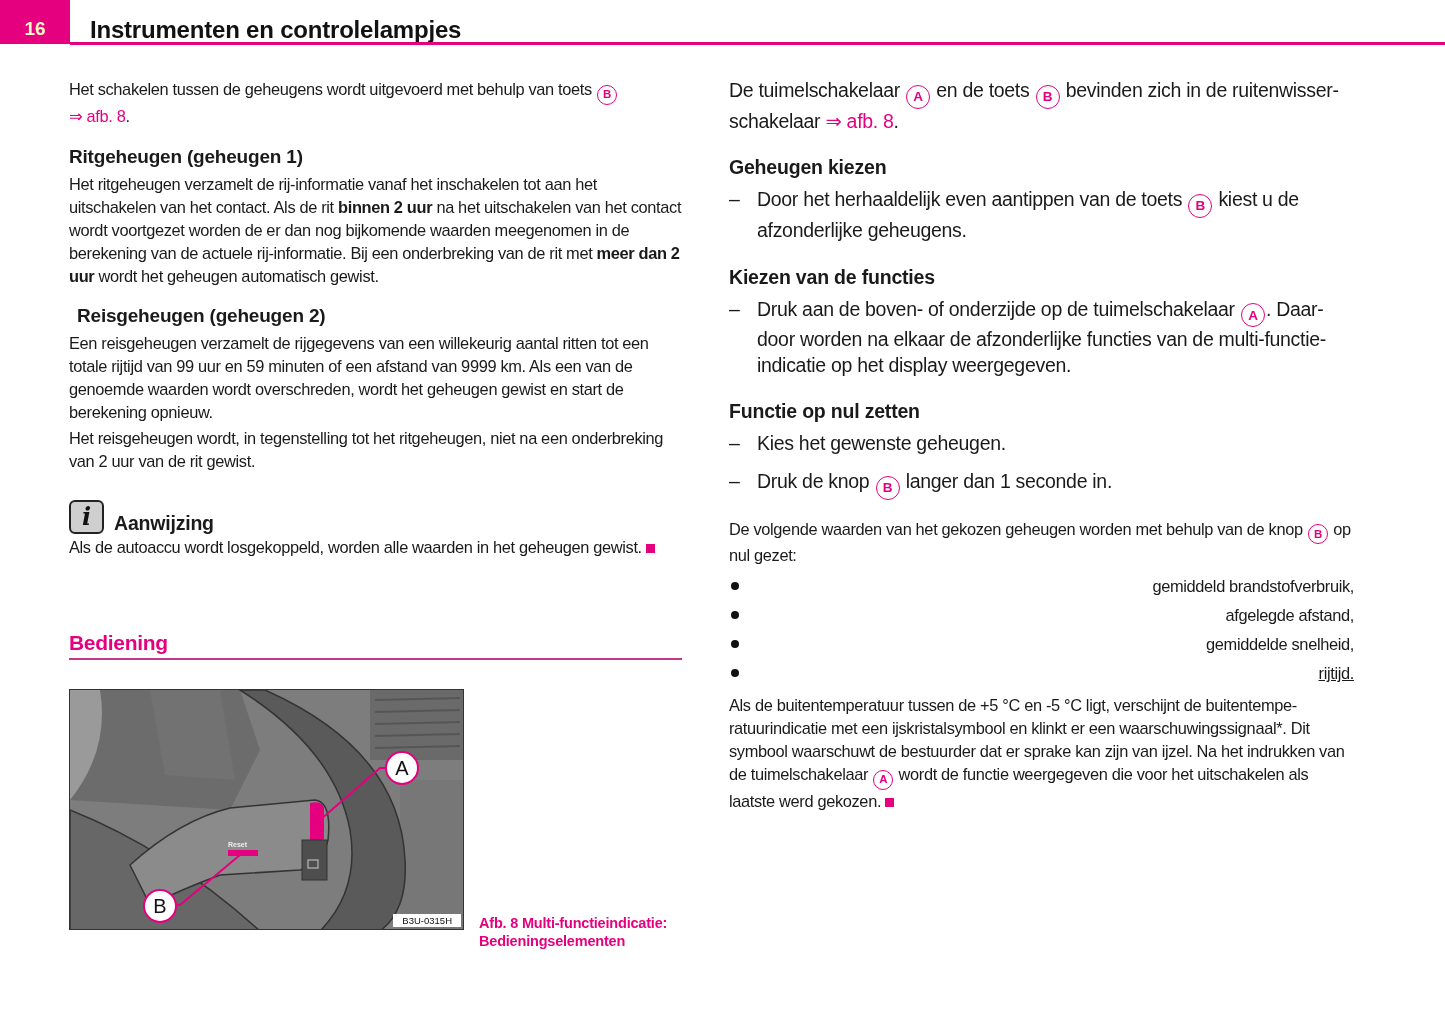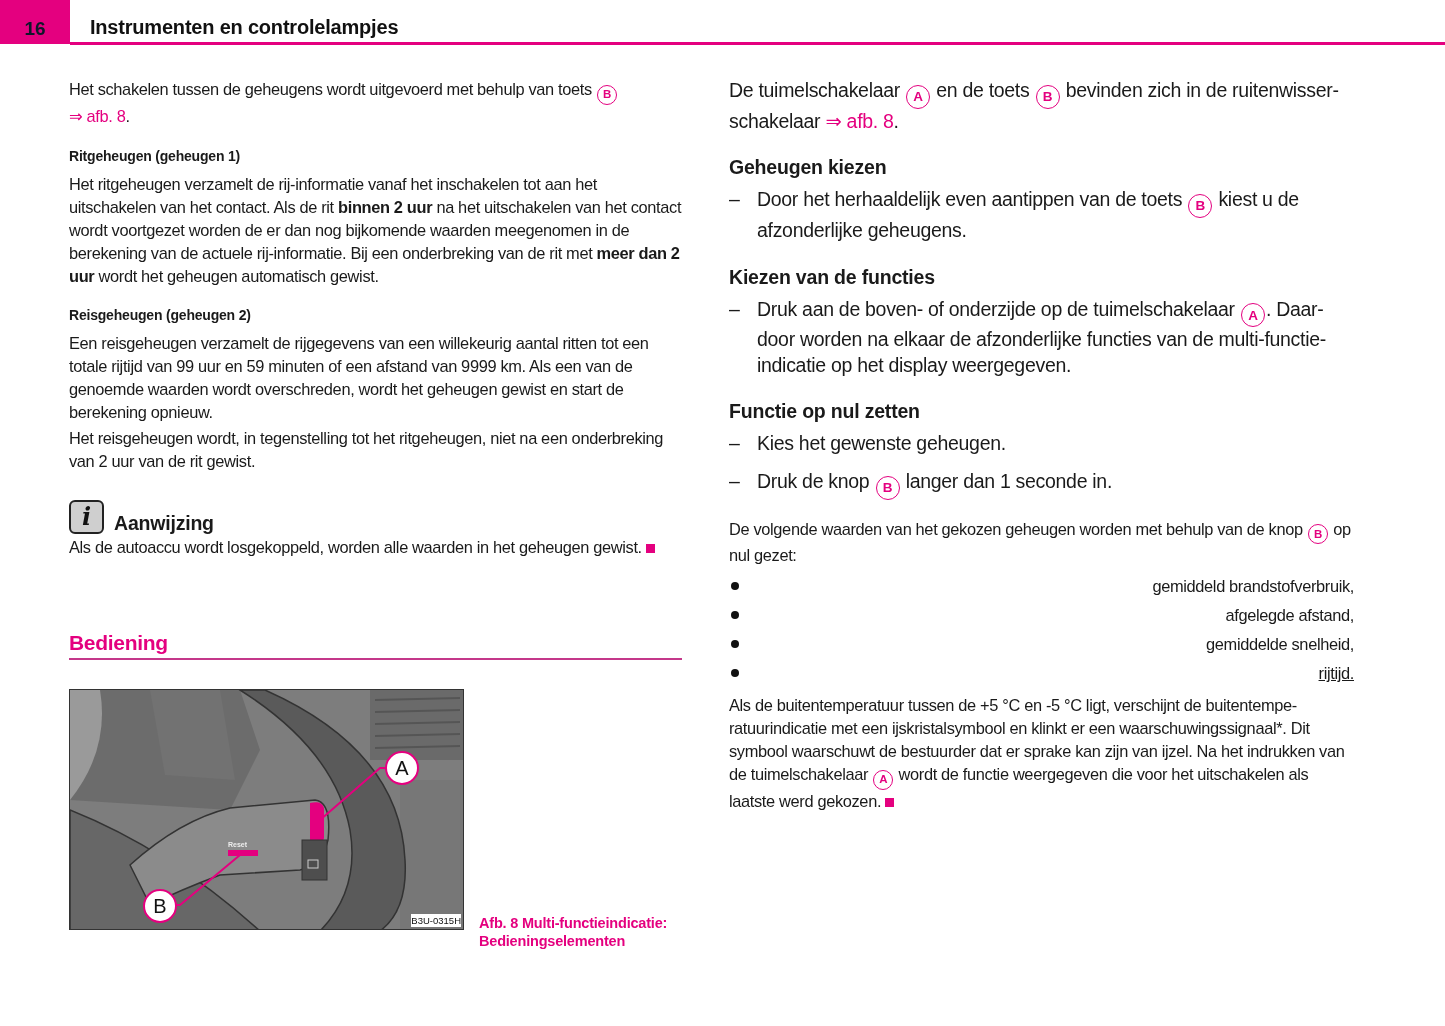--- a/index.html
+++ b/index.html
@@ -1,31 +1,31 @@
 <!DOCTYPE html>
 <html><head>
 <meta charset="utf-8">
 <style>
   * { box-sizing: border-box; margin: 0; padding: 0; }
   html, body { width: 1445px; height: 1026px; background: #ffffff; overflow: hidden; }
   body { position: relative; font-family: "Liberation Sans", sans-serif; color: #1a1a1a; }
 
   
   .hdr-num { position: absolute; left: 0; top: 0; width: 70px; height: 44px; background: #e4007f;
-    color: #0f172a; font-weight: bold; font-size: 19px; display: flex; align-items: flex-end; justify-content: center; padding-bottom: 4px; }
-  .hdr-title { position: absolute; left: 90px; top: 16px; font-size: 20px; font-weight: bold; color: #111; letter-spacing: -0.2px; }
+    color: #fef9c3; font-weight: bold; font-size: 19px; display: flex; align-items: flex-end; justify-content: center; padding-bottom: 4px; }
+  .hdr-title { position: absolute; left: 90px; top: 16px; font-size: 24px; font-weight: bold; color: #111; letter-spacing: -0.2px; }
   .hdr-rule { position: absolute; left: 70px; top: 42px; width: 1375px; height: 3px; background: #e4007f; }
 
   .col { position: absolute; }
   .colL { left: 69px; top: 78px; width: 615px; }
   .colR { left: 729px; top: 78px; width: 625px; }
 
   p.small { font-size: 16.4px; line-height: 23px; letter-spacing: -0.35px; }
   p.large { font-size: 19.5px; line-height: 25.5px; letter-spacing: -0.3px; }
-  h3.small { font-size: 14px; font-weight: bold; line-height: 23px; letter-spacing: -0.2px; }
+  h3.small { font-size: 19px; font-weight: bold; line-height: 23px; letter-spacing: -0.2px; }
   h3.large { font-size: 19.5px; font-weight: bold; line-height: 25px; letter-spacing: -0.2px; }
   .link { color: #e4007f; }
   b { font-weight: bold; }
 
   .circ { display: inline-flex; align-items: center; justify-content: center; border: 1.6px solid #e4007f;
     border-radius: 50%; color: #e4007f; font-weight: bold; font-size: 11.5px; width: 20px; height: 20px;
     vertical-align: -3px; margin: 0 1px; line-height: 1; }
   .large .circ { width: 24px; height: 24px; font-size: 13.5px; vertical-align: -4px; }
 
   .dash-item { position: relative; padding-left: 28px; font-size: 19.5px; line-height: 25.5px; letter-spacing: -0.3px; }
@@ -38,21 +38,21 @@
   .note-head { display: flex; align-items: flex-end; gap: 10px; }
   .info-icon { width: 35px; height: 34px; border: 2px solid #222; border-radius: 6px; background: #cfcfcf;
     display: flex; align-items: center; justify-content: center; font-family: "DejaVu Serif", serif; font-style: italic; font-weight: bold; font-size: 24px; color: #111; }
   .note-title { font-size: 19.5px; font-weight: bold; letter-spacing: -0.2px; line-height: 22px; }
 
   .sec-title { position: absolute; left: 69px; top: 631px; font-size: 21px; font-weight: bold; color: #e4007f; letter-spacing: -0.3px; }
   .sec-rule { position: absolute; left: 69px; top: 658px; width: 613px; height: 2px; background: #c4388a; }
 
   .figure { position: absolute; left: 69px; top: 689px; width: 395px; height: 241px; border: 1.5px solid #333; background: #8a8a8a; overflow: hidden; }
   .figure svg { display: block; }
-  .fig-code { position: absolute; right: 2px; bottom: 2px; background: #fff; font-size: 9.5px; padding: 1px 0; color: #111; }
+  .fig-code { position: absolute; right: 2px; bottom: 2px; background: #fff; font-size: 9.5px; padding: 1px 9px; color: #111; }
   .caption { position: absolute; left: 479px; top: 874px; width: 200px; font-size: 14.5px; font-weight: bold; color: #e4007f; line-height: 18px; letter-spacing: -0.2px; margin-top: 40px; }
 </style>
 </head>
 <body>
 
 <div class="hdr-num">16</div>
 <div class="hdr-title">Instrumenten en controlelampjes</div>
 <div class="hdr-rule"></div>
 
 <div class="col colL">
@@ -60,21 +60,21 @@
     <span>Het schakelen tussen de geheugens wordt uitgevoerd met behulp van toets</span>
     <span class="circ">B</span><br>
     <span class="link">⇒ afb. 8</span><span>.</span>
   </p>
 
   <h3 class="small" style="margin-top:17px;">Ritgeheugen (geheugen 1)</h3>
   <p class="small" style="margin-top:5px;">
     <span>Het ritgeheugen verzamelt de rij-informatie vanaf het inschakelen tot aan het uitschakelen van het contact. Als de rit </span><b>binnen 2 uur</b><span> na het uitschakelen van het contact wordt voortgezet worden de er dan nog bijkomende waarden meege­nomen in de berekening van de actuele rij-informatie. Bij een onderbreking van de rit met </span><b>meer dan 2 uur</b><span> wordt het geheugen automatisch gewist.</span>
   </p>
 
-  <h3 class="small" style="margin-top:16px;">Reisgeheugen (geheugen 2)</h3>
+  <h3 class="small" style="margin-top:16px;margin-left:8px;">Reisgeheugen (geheugen 2)</h3>
   <p class="small" style="margin-top:5px;">Een reisgeheugen verzamelt de rijgegevens van een willekeurig aantal ritten tot een totale rijtijd van 99 uur en 59 minuten of een afstand van 9999 km. Als een van de genoemde waarden wordt overschreden, wordt het geheugen gewist en start de berekening opnieuw.</p>
   <p class="small" style="margin-top:3px;">Het reisgeheugen wordt, in tegenstelling tot het ritgeheugen, niet na een onderbre­king van 2 uur van de rit gewist.</p>
 
   <div class="note-head" style="margin-top:27px;">
     <div class="info-icon">i</div>
     <div class="note-title">Aanwijzing</div>
   </div>
   <p class="small" style="margin-top:2px;">
     <span>Als de autoaccu wordt losgekoppeld, worden alle waarden in het geheugen gewist.</span><span class="endmark"></span>
   </p>

